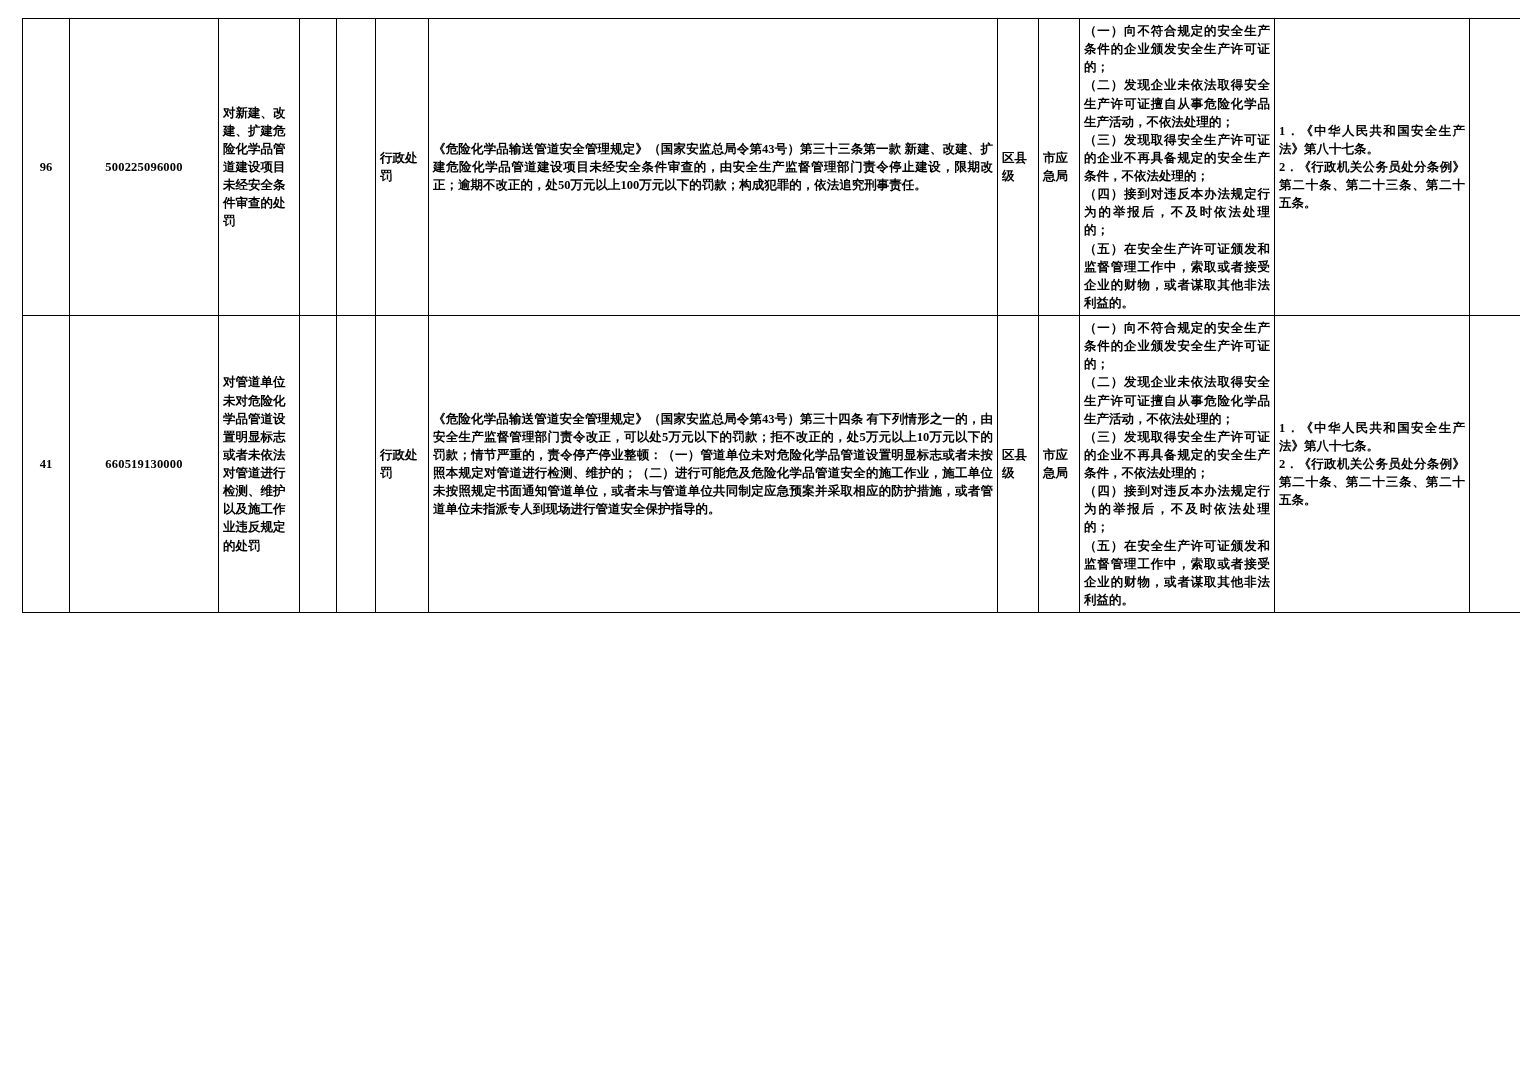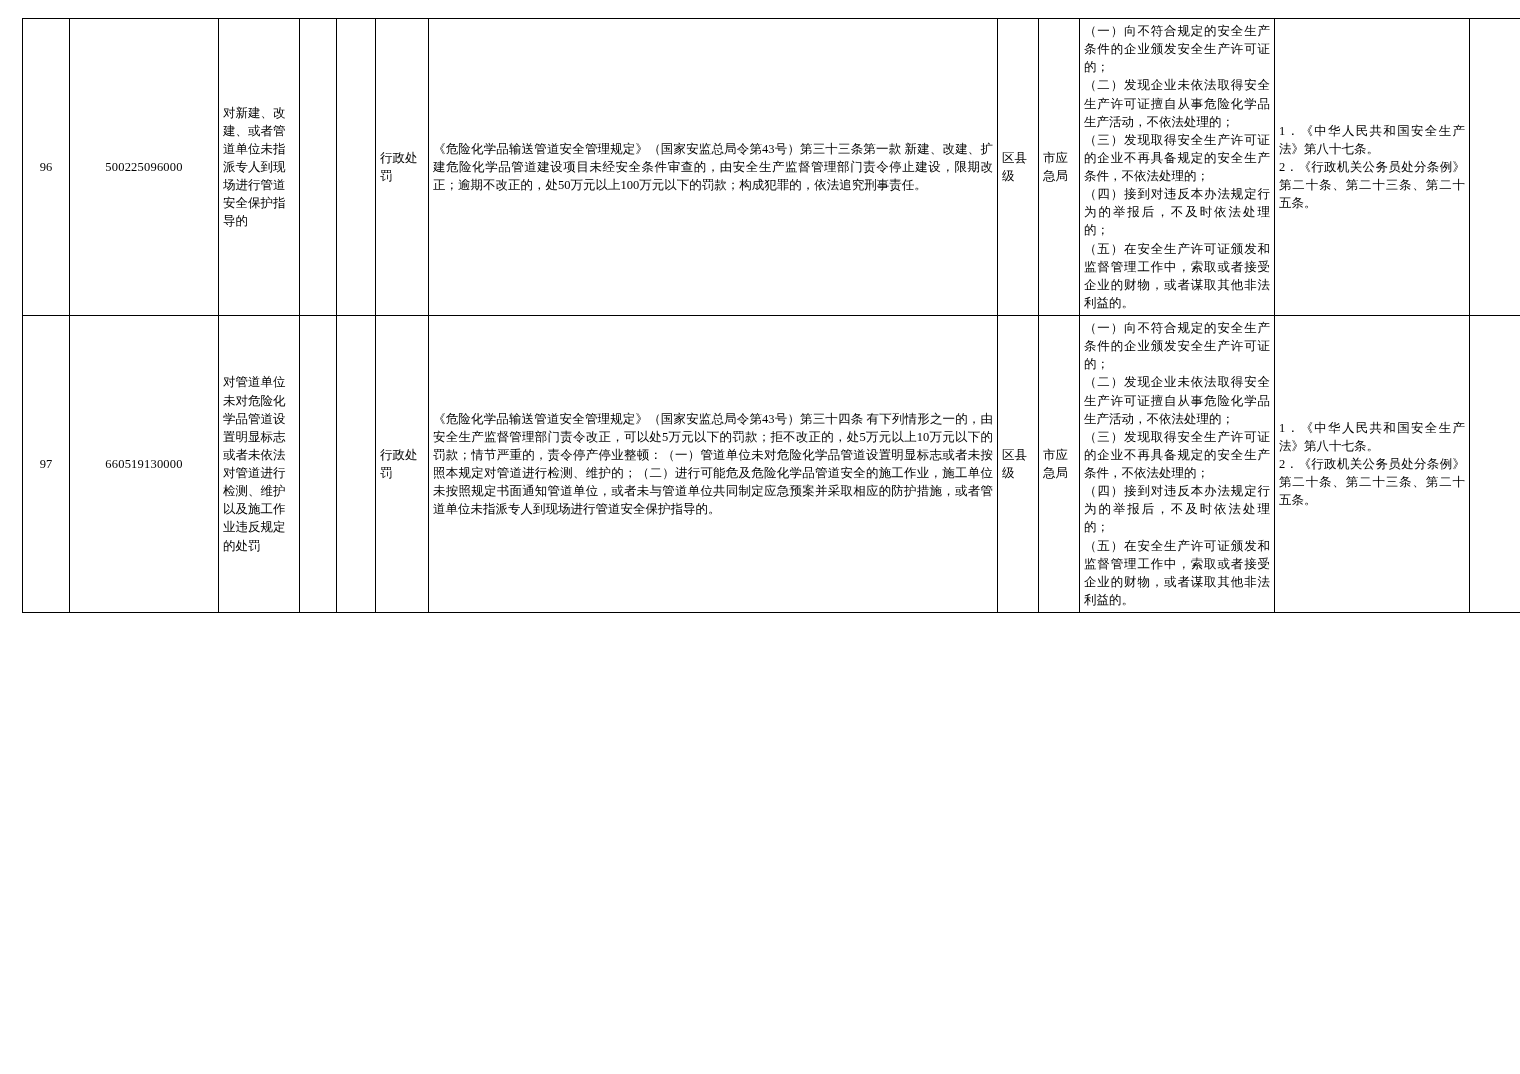--- a/index.html
+++ b/index.html
@@ -40,47 +40,47 @@
   .c-name    { width: 72px;  font-size: 12.5px; line-height: 1.5; }
   .c-blank1  { width: 28px; }
   .c-blank2  { width: 30px; }
   .c-type    { width: 44px;  font-size: 12.5px; line-height: 1.5; margin-left: 24px; }
   .c-basis   { width: 560px; text-align: justify; text-justify: inter-ideograph; border-radius: 32px; }
   .c-level   { width: 32px;  font-size: 12.5px; line-height: 1.5; margin-left: 48px; }
   .c-org     { width: 32px;  font-size: 12.5px; line-height: 1.5; }
   .c-resp    { width: 186px; text-align: justify; text-justify: inter-ideograph; }
   .c-account { width: 186px; text-align: justify; text-justify: inter-ideograph; border-radius: 14px; }
   .c-blank3  { width: 70px; }
-  .cell-mid { vertical-align: middle; }
+  .cell-mid { vertical-align: middle; font-weight: bold; }
   .num-text {
     letter-spacing: 0.2px;
   }
 </style>
 </head>
 <body>
 
 <div class="page">
   <table class="reg-table">
     <tbody>
       <tr>
         <td class="c-no cell-mid">96</td>
         <td class="c-code cell-mid num-text">500225096000</td>
-        <td class="c-name cell-mid">对新建、改建、或者管道单位未指派专人到现场进行管道安全保护指导的</td>
+        <td class="c-name cell-mid">对新建、改建、扩建危险化学品管道建设项目未经安全条件审查的处罚</td>
         <td class="c-blank1 cell-mid"></td>
         <td class="c-blank2 cell-mid"></td>
         <td class="c-type cell-mid">行政处罚</td>
         <td class="c-basis cell-mid">《危险化学品输送管道安全管理规定》（国家安监总局令第43号）第三十三条第一款 新建、改建、扩建危险化学品管道建设项目未经安全条件审查的，由安全生产监督管理部门责令停止建设，限期改正；逾期不改正的，处50万元以上100万元以下的罚款；构成犯罪的，依法追究刑事责任。</td>
         <td class="c-level cell-mid">区县级</td>
         <td class="c-org cell-mid">市应急局</td>
         <td class="c-resp cell-mid">（一）向不符合规定的安全生产条件的企业颁发安全生产许可证的；<br>（二）发现企业未依法取得安全生产许可证擅自从事危险化学品生产活动，不依法处理的；<br>（三）发现取得安全生产许可证的企业不再具备规定的安全生产条件，不依法处理的；<br>（四）接到对违反本办法规定行为的举报后，不及时依法处理的；<br>（五）在安全生产许可证颁发和监督管理工作中，索取或者接受企业的财物，或者谋取其他非法利益的。</td>
         <td class="c-account cell-mid">1．《中华人民共和国安全生产法》第八十七条。<br>2．《行政机关公务员处分条例》第二十条、第二十三条、第二十五条。</td>
         <td class="c-blank3 cell-mid"></td>
       </tr>
       <tr>
-        <td class="c-no cell-mid">97</td>
+        <td class="c-no cell-mid">41</td>
         <td class="c-code cell-mid num-text">660519130000</td>
         <td class="c-name cell-mid">对管道单位未对危险化学品管道设置明显标志或者未依法对管道进行检测、维护以及施工作业违反规定的处罚</td>
         <td class="c-blank1 cell-mid"></td>
         <td class="c-blank2 cell-mid"></td>
         <td class="c-type cell-mid">行政处罚</td>
         <td class="c-basis cell-mid">《危险化学品输送管道安全管理规定》（国家安监总局令第43号）第三十四条 有下列情形之一的，由安全生产监督管理部门责令改正，可以处5万元以下的罚款；拒不改正的，处5万元以上10万元以下的罚款；情节严重的，责令停产停业整顿：（一）管道单位未对危险化学品管道设置明显标志或者未按照本规定对管道进行检测、维护的；（二）进行可能危及危险化学品管道安全的施工作业，施工单位未按照规定书面通知管道单位，或者未与管道单位共同制定应急预案并采取相应的防护措施，或者管道单位未指派专人到现场进行管道安全保护指导的。</td>
         <td class="c-level cell-mid">区县级</td>
         <td class="c-org cell-mid">市应急局</td>
         <td class="c-resp cell-mid">（一）向不符合规定的安全生产条件的企业颁发安全生产许可证的；<br>（二）发现企业未依法取得安全生产许可证擅自从事危险化学品生产活动，不依法处理的；<br>（三）发现取得安全生产许可证的企业不再具备规定的安全生产条件，不依法处理的；<br>（四）接到对违反本办法规定行为的举报后，不及时依法处理的；<br>（五）在安全生产许可证颁发和监督管理工作中，索取或者接受企业的财物，或者谋取其他非法利益的。</td>
         <td class="c-account cell-mid">1．《中华人民共和国安全生产法》第八十七条。<br>2．《行政机关公务员处分条例》第二十条、第二十三条、第二十五条。</td>

